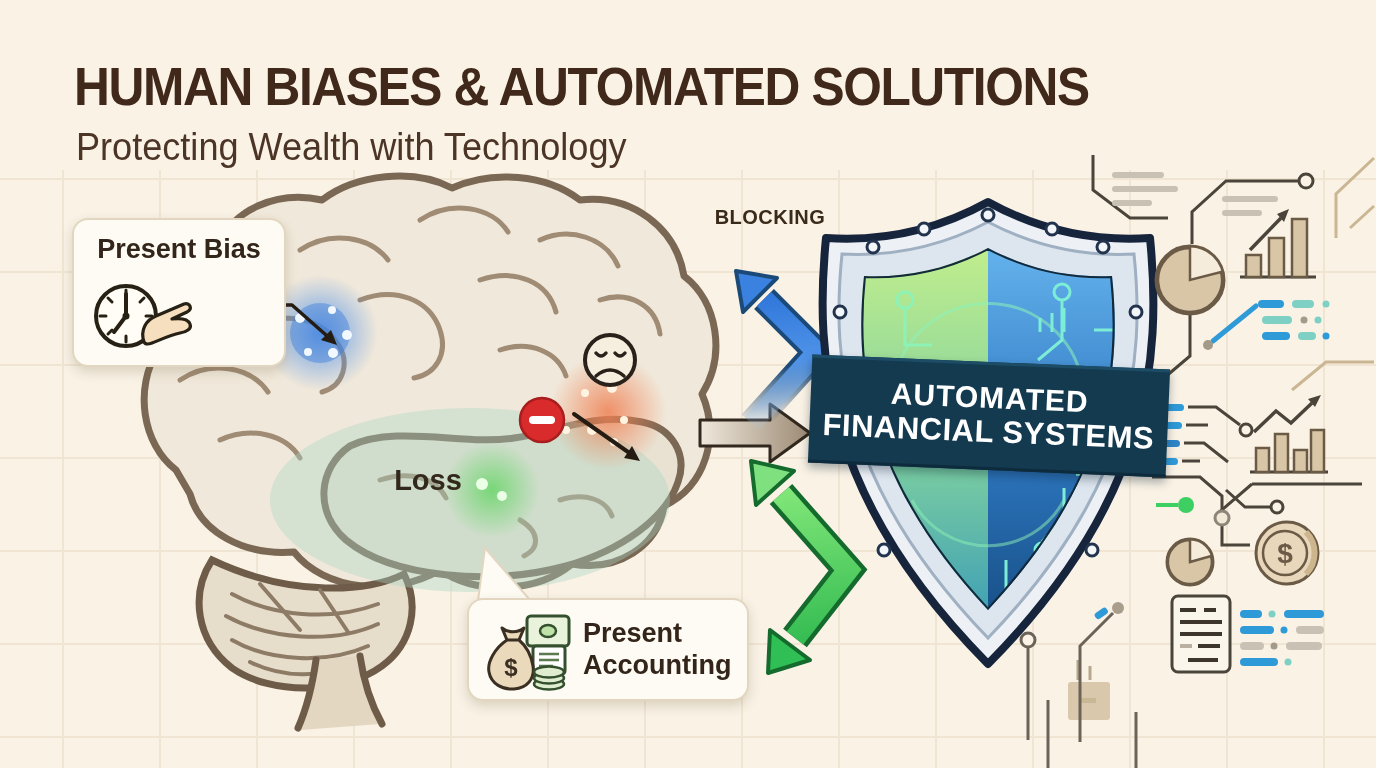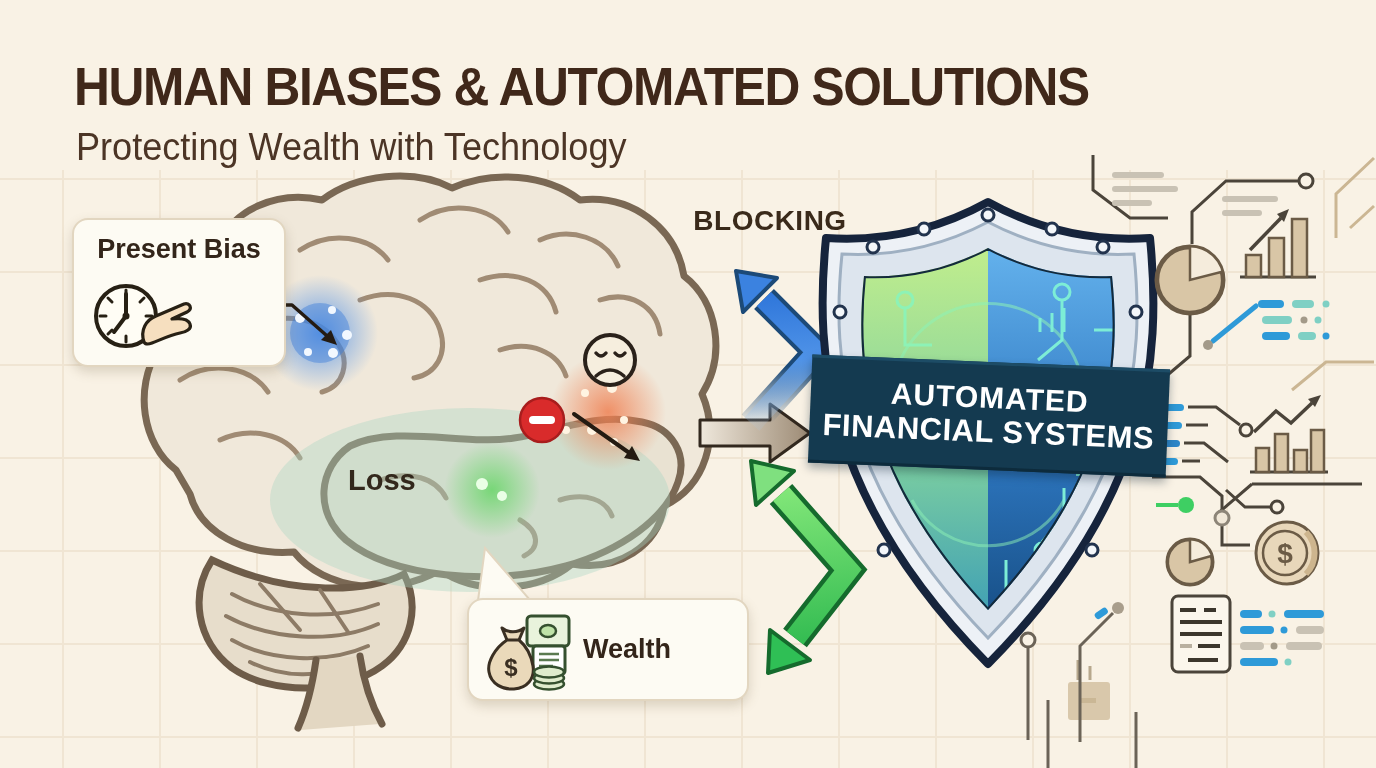--- a/index.html
+++ b/index.html
@@ -15,24 +15,24 @@
   .subtitle{position:absolute;left:76px;top:126px;font-size:38px;font-weight:400;color:#4c3526;
          letter-spacing:0;white-space:nowrap;transform:scaleX(.95);transform-origin:left top;}
   .label-box{position:absolute;background:#fdfbf3;border:2px solid #e2d6c0;border-radius:16px;
          box-shadow:0 5px 12px rgba(110,90,60,.22);}
   .pb-box{left:72px;top:218px;width:210px;height:145px;}
   .pb-title{position:absolute;left:0;right:0;top:14px;text-align:center;font-size:27px;font-weight:bold;color:#33251a;}
   .pb-ico{position:absolute;left:12px;top:52px;}
   .ma-box{left:467px;top:598px;width:278px;height:99px;display:flex;align-items:center;}
   .ma-ico{margin-left:12px;flex:0 0 auto;}
   .ma-text{font-size:27px;font-weight:bold;line-height:1.15;color:#33251a;margin-left:8px;}
-  .loss-text{position:absolute;left:348px;top:464px;width:160px;text-align:left;
+  .loss-text{position:absolute;left:348px;top:464px;width:160px;text-align:center;
          font-size:29px;font-weight:bold;line-height:1.12;color:#33281c;}
   .blocking{position:absolute;left:688px;top:206px;width:164px;text-align:center;
-         font-size:28px;font-weight:bold;line-height:1.1;color:#3a2a1a;letter-spacing:.5px;}
+         font-size:20px;font-weight:bold;line-height:1.1;color:#3a2a1a;letter-spacing:.5px;}
   .banner{position:absolute;left:810px;top:362px;width:358px;height:102px;background:#143a50;
          transform:rotate(2.4deg);display:flex;flex-direction:column;justify-content:center;align-items:center;
          box-shadow:0 5px 10px rgba(10,30,45,.35);border-top:3px solid #1d4c66;border-bottom:3px solid #0d2b3c;}
   .banner-l1{font-size:30px;font-weight:bold;color:#fff;letter-spacing:1px;line-height:1.05;}
   .banner-l2{font-size:31px;font-weight:bold;color:#fff;letter-spacing:.5px;line-height:1.15;}
 </style>
 </head>
 <body>
 
 <div class="stage">
@@ -404,21 +404,22 @@
       <path d="M 26,32 L 21,20 C 27,25 37,25 43,20 L 38,32" fill="#ead9ba" stroke="#3a2f22" stroke-width="3" stroke-linejoin="round"></path>
       <path d="M 26,32 C 14,40 6,54 8,64 C 10,76 22,82 33,81 C 46,80 54,71 52,58 C 50,46 44,37 38,32 Z" fill="#ead9ba" stroke="#3a2f22" stroke-width="3" stroke-linejoin="round"></path>
       <text x="30" y="68" font-size="24" font-weight="bold" fill="#3a2f22" text-anchor="middle" font-family="Liberation Sans, sans-serif">$</text>
       <g fill="#dfeccd" stroke="#35502f" stroke-width="2.5">
         <ellipse cx="68" cy="76" rx="15" ry="5.5"></ellipse>
           <ellipse cx="68" cy="70" rx="15" ry="5.5"></ellipse>
           <ellipse cx="68" cy="64" rx="15" ry="5.5"></ellipse>
       </g>
     </svg>
     <div class="ma-text">
-      <div>Wealth</div>
+      <div>Present</div>
+      <div>Accounting</div>
     </div>
   </div>
 
   <div class="banner">
     <div class="banner-l1">AUTOMATED</div>
     <div class="banner-l2">FINANCIAL SYSTEMS</div>
   </div>
 </div>
 
 </body></html>

